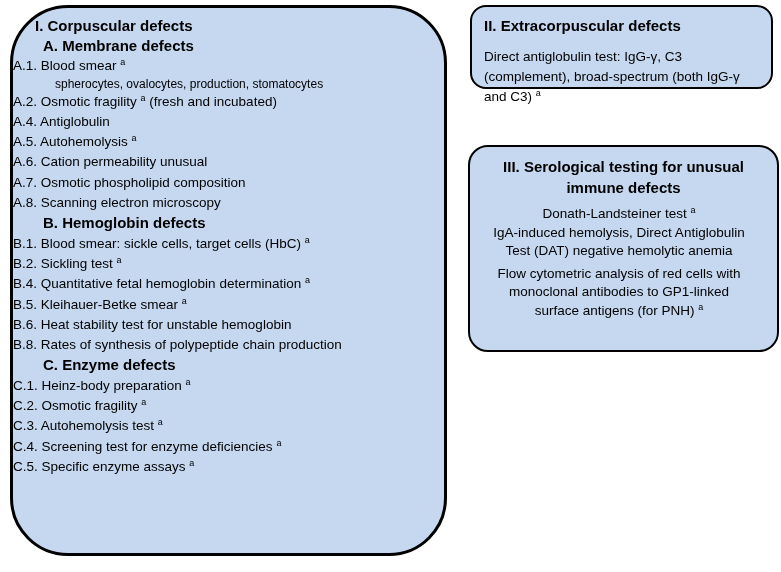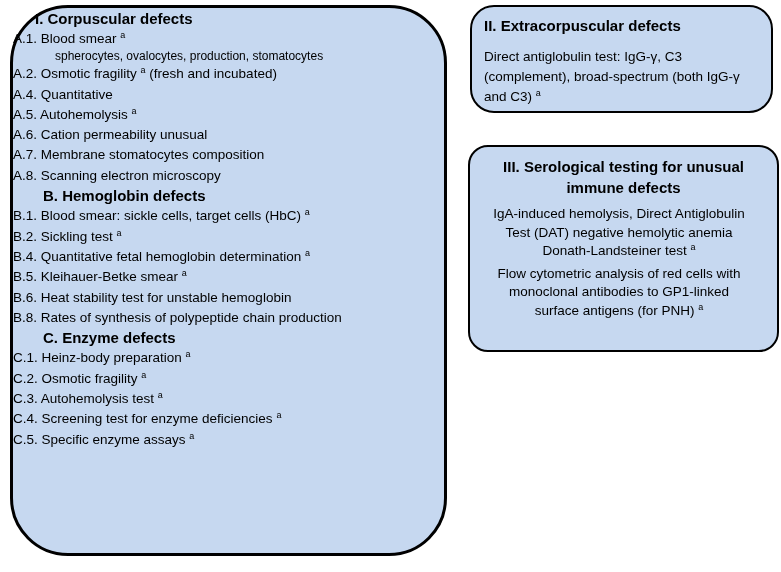--- a/index.html
+++ b/index.html
@@ -14,26 +14,26 @@
   .box {
     position: absolute;
     background: var(--box-fill, #c6d8f0);
     border: 3px solid var(--box-border, #000000);
     overflow: visible;
   }
   #box1 {
     left: 10px; top: 5px;
     width: 437px; height: 551px;
     border-radius: 58px;
-    padding-top: 0;
+    padding-top: 7px;
   }
   #box2 {
     left: 470px; top: 5px;
-    width: 303px; height: 108px;
-    border-radius: 24px;
+    width: 303px; height: 84px;
+    border-radius: 16px;
     border-width: 2.5px;
     padding: 9px 12px;
   }
   #box3 {
     left: 468px; top: 145px;
     width: 311px; height: 207px;
     border-radius: 20px;
     border-width: 2.5px;
     padding: 10px 12px 8px 12px;
     text-align: center;
@@ -79,27 +79,28 @@
   }
   #box3 .para { width: 266px; }
   #box3 .para:last-child { margin-top: 4px; }
 </style>
 </head>
 <body style="background: rgb(255, 255, 255); color: rgb(0, 0, 0);">
 
 <div class="box" id="box1">
   <div class="title">I. Corpuscular defects</div>
   <div>
+      <div class="subheading">A. Membrane defects</div>
       <div class="item">A.1. Blood smear <sup>a</sup></div>
       <div class="item small">spherocytes, ovalocytes, production, stomatocytes</div>
       <div class="item">A.2. Osmotic fragility <sup>a</sup> (fresh and incubated)</div>
-      <div class="item">A.4. Quantitative</div>
+      <div class="item">A.4. Antiglobulin</div>
       <div class="item">A.5. Autohemolysis <sup>a</sup></div>
       <div class="item">A.6. Cation permeability unusual</div>
-      <div class="item">A.7. Membrane stomatocytes composition</div>
+      <div class="item">A.7. Osmotic phospholipid composition</div>
       <div class="item">A.8. Scanning electron microscopy</div>
       <div class="subheading">B. Hemoglobin defects</div>
       <div class="item">B.1. Blood smear: sickle cells, target cells (HbC) <sup>a</sup></div>
       <div class="item">B.2. Sickling test <sup>a</sup></div>
       <div class="item">B.4. Quantitative fetal hemoglobin determination <sup>a</sup></div>
       <div class="item">B.5. Kleihauer-Betke smear <sup>a</sup></div>
       <div class="item">B.6. Heat stability test for unstable hemoglobin</div>
       <div class="item">B.8. Rates of synthesis of polypeptide chain production</div>
       <div class="subheading">C. Enzyme defects</div>
       <div class="item">C.1. Heinz-body preparation <sup>a</sup></div>
@@ -111,17 +112,17 @@
 </div>
 
 <div class="box" id="box2">
   <div class="title">II. Extracorpuscular defects</div>
   <div class="body">Direct antiglobulin test: IgG-γ, C3 (complement), broad-spectrum (both IgG-γ and C3) <sup>a</sup></div>
 </div>
 
 <div class="box" id="box3">
   <div class="title">III. Serological testing for unusual immune defects</div>
   <div class="body">
+      <div class="para">Donath-Landsteiner test <sup>a</sup></div>
       <div class="para">IgA-induced hemolysis, Direct Antiglobulin Test (DAT) negative hemolytic anemia</div>
-      <div class="para">Donath-Landsteiner test <sup>a</sup></div>
       <div class="para">Flow cytometric analysis of red cells with monoclonal antibodies to GP1-linked surface antigens (for PNH) <sup>a</sup></div>
     </div>
 </div>
 
 </body></html>

